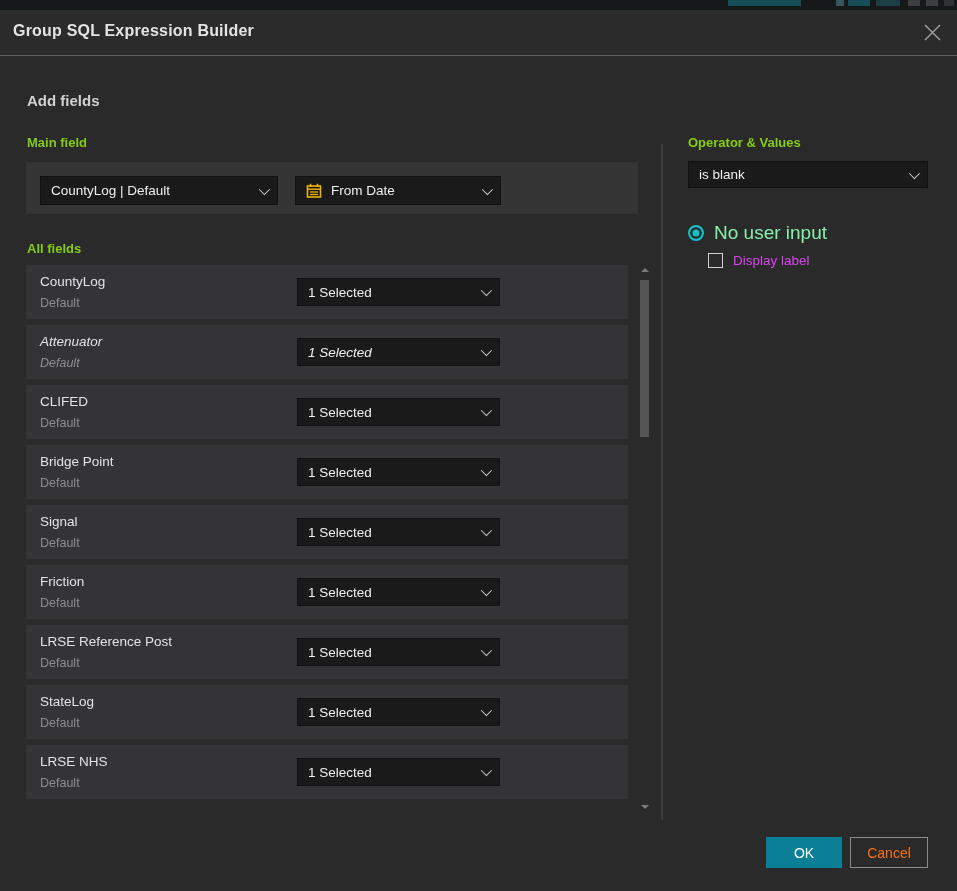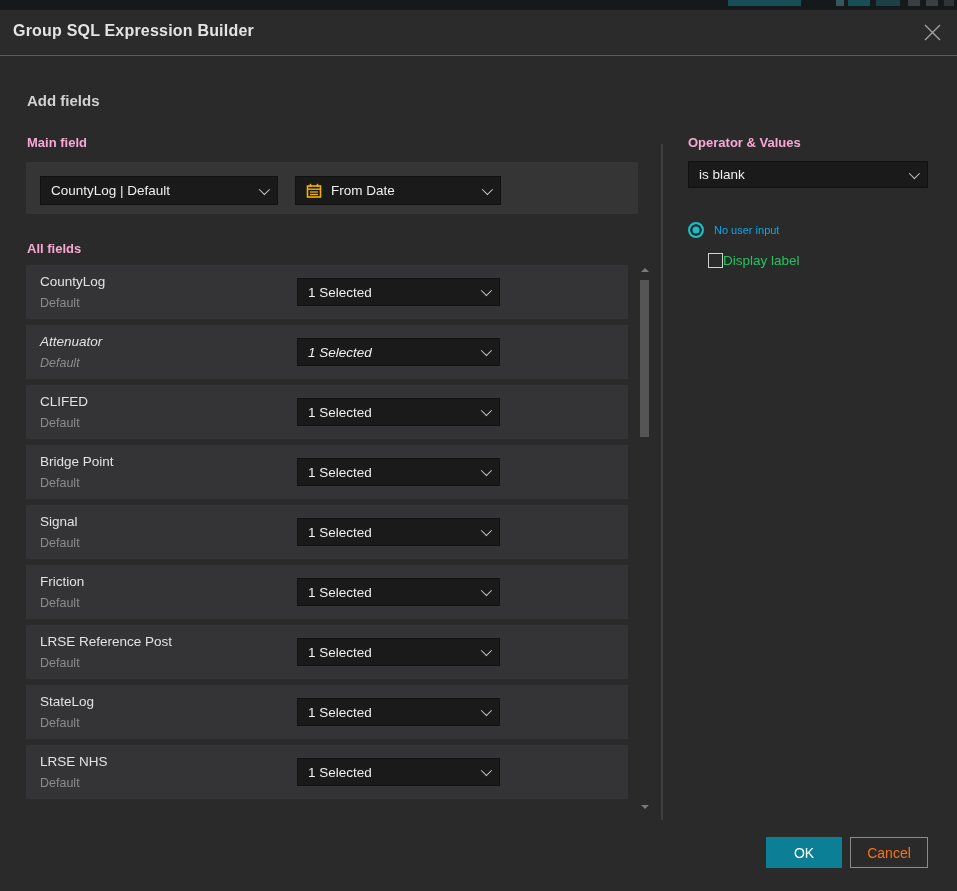--- a/index.html
+++ b/index.html
@@ -30,21 +30,21 @@
     display:flex;align-items:center;justify-content:center;cursor:pointer;
   }
   .close-btn svg{display:block;}
 
   .section-heading{
     position:absolute;left:27px;
     font-size:15px;font-weight:700;color:#d2d2d2;
   }
   .sub-label{
     position:absolute;left:27px;
-    font-size:13px;font-weight:700;color:#f9a8d4;
+    font-size:13px;font-weight:700;color:#84cc16;
   }
   .rp-label{left:688px;}
 
   .main-panel{
     position:absolute;left:26px;top:152px;width:612px;height:52px;
     background:#353535;
   }
 
   .select{
     background:#1a1a1a;border:1px solid #111;box-sizing:border-box;
@@ -81,26 +81,26 @@
 
   
   .sel-operator{position:absolute;left:688px;top:151px;width:240px;height:27px;gap:16px;}
   .radio-row{position:absolute;left:688px;top:212px;display:flex;align-items:center;cursor:pointer;}
   .radio{
     width:12px;height:12px;border-radius:50%;
     border:2.5px solid #16bec6;background:#16bec6;
     box-shadow:inset 0 0 0 2.5px #2a2a2a;
     flex:0 0 auto;
   }
-  .radio-label{margin-left:10px;font-size:11px;color:#0ea5e9;}
+  .radio-label{margin-left:10px;font-size:19px;color:#86efac;}
   .check-row{position:absolute;left:708px;top:243px;display:flex;align-items:center;cursor:pointer;}
   .checkbox{
     width:13px;height:13px;border:1.5px solid #d2d2d2;background:transparent;flex:0 0 auto;
   }
-  .check-label{font-size:13.5px;color:#22c55e;}
+  .check-label{margin-left:10px;font-size:13.5px;color:#d946ef;}
 
   
   .btn{
     position:absolute;top:827px;height:31px;box-sizing:border-box;
     display:flex;align-items:center;justify-content:center;
     font-size:14px;cursor:pointer;
   }
   .btn-ok{left:766px;width:76px;background:#0a7f95;color:#ffffff;border:1px solid #0a7f95;}
   .btn-cancel{left:850px;width:78px;background:transparent;color:#f97316;border:1px solid #8b8b8b;}
 </style>

